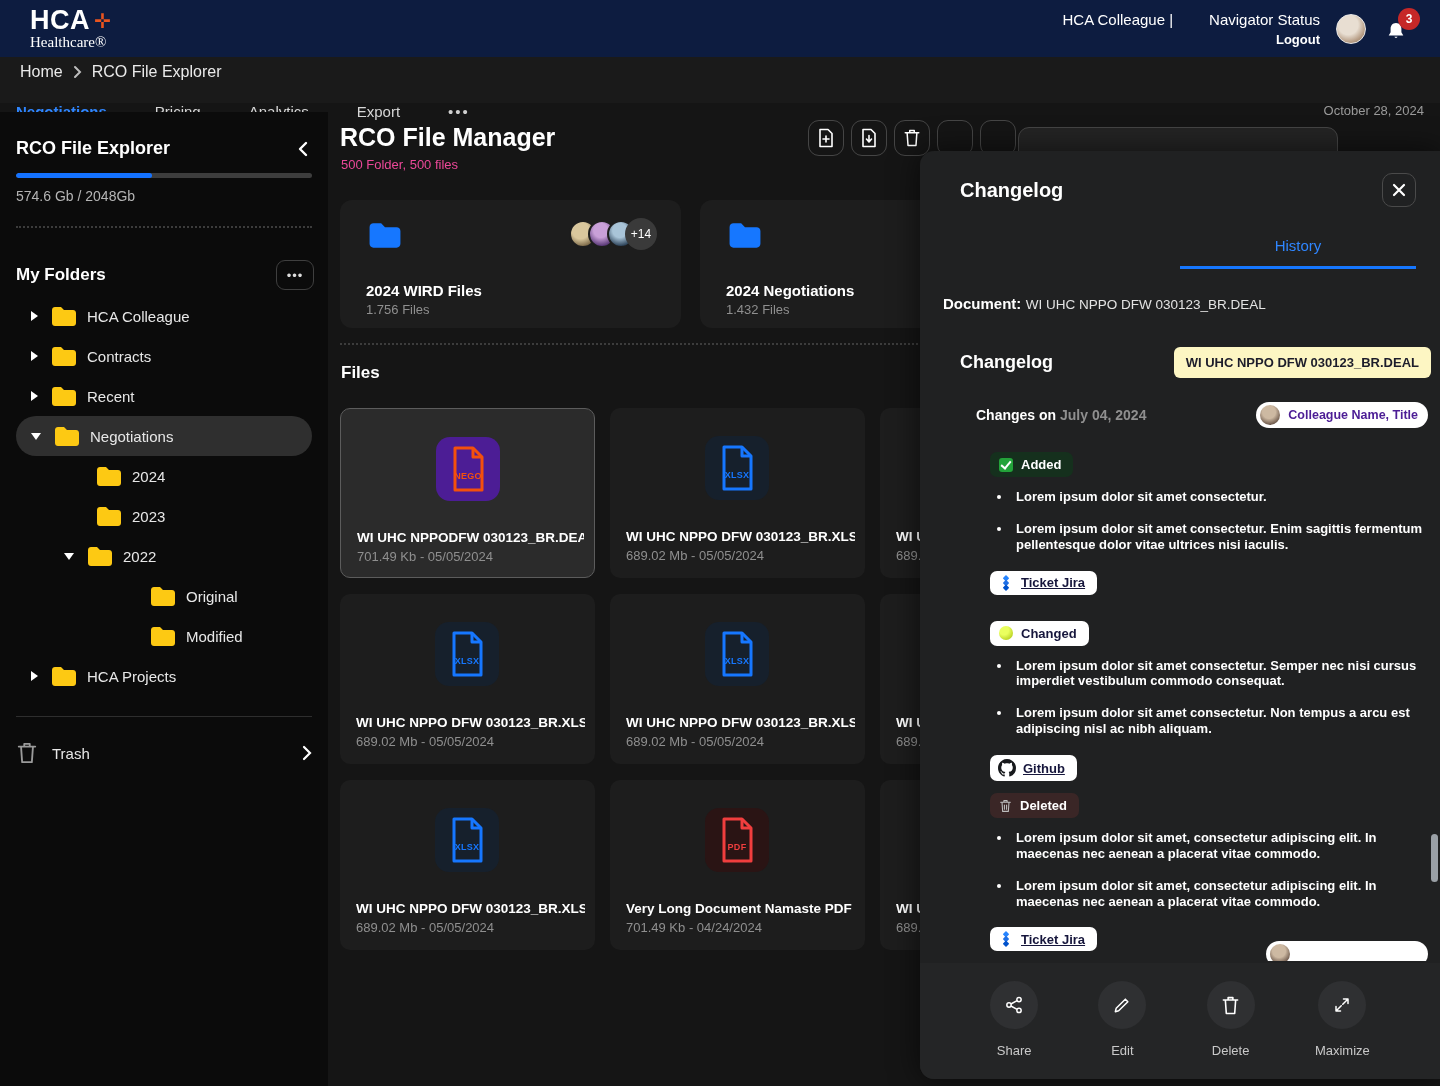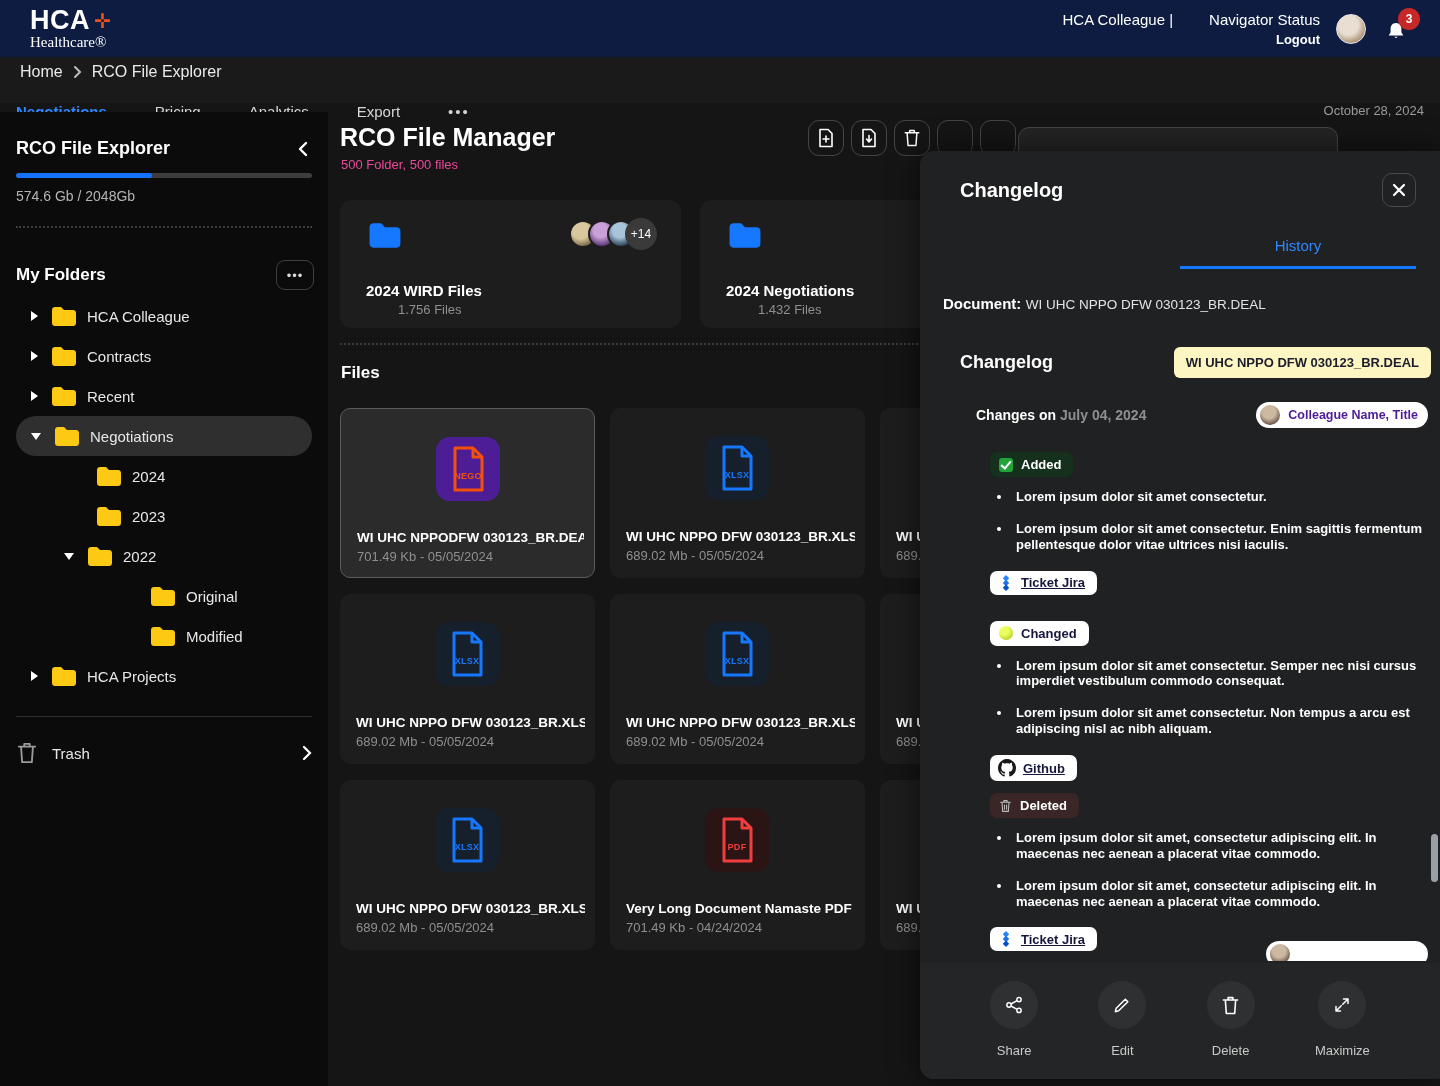--- a/index.html
+++ b/index.html
@@ -74,21 +74,21 @@
   .folder-cards { position:absolute; left:12px; top:88px; display:flex; gap:19px; }
   .folder-card { width:341px; height:128px; background:#1d1d1d; border-radius:12px; position:relative; cursor:pointer; }
   .folder-card .fc-icon { position:absolute; left:28px; top:22px; }
   .fc-avatars { position:absolute; right:24px; top:20px; display:flex; }
   .fc-av { width:28px; height:28px; border-radius:50%; border:2px solid #1d1d1d; margin-left:-9px; }
   .fc-av.a1 { background:radial-gradient(circle at 40% 35%, #d9c79d 0 40%, #7e6b4a 75%); }
   .fc-av.a2 { background:radial-gradient(circle at 45% 35%, #c9a0d8 0 35%, #5b3a78 75%); }
   .fc-av.a3 { background:radial-gradient(circle at 45% 35%, #a9c4d8 0 35%, #30465c 75%); }
   .fc-extra { width:32px; height:32px; margin-left:-10px; margin-top:-2px; border-radius:50%; background:#3a3a3a; color:#fff; font-size:12px; display:flex; align-items:center; justify-content:center; }
   .fc-name { position:absolute; left:26px; top:82px; color:#fff; font-size:15px; font-weight:bold; }
-  .fc-count { position:absolute; left:26px; top:102px; color:#8f8f8f; font-size:13px;margin-left:32px; }
+  .fc-count { position:absolute; left:26px; top:102px; color:#8f8f8f; font-size:13px; }
 
   .main-dotted { position:absolute; left:12px; top:231px; width:1090px; border-top:2px dotted #3c3c3c; }
   .files-head { position:absolute; left:13px; top:251px; color:#fff; font-size:17px; font-weight:bold; }
 
   .file-grid { position:absolute; left:12px; top:296px; }
   .file-card { position:absolute; width:255px; height:170px; background:#1d1d1d; border-radius:10px; cursor:pointer; }
   .file-card.selected { background:#2b2b2b; border:1px solid #5c5c5c; }
   .file-glyph { position:absolute; left:95px; top:28px; width:64px; height:64px; border-radius:14px; display:flex; align-items:center; justify-content:center; }
   .file-glyph.nego { background:#4c1d95; color:#f4500c; }
   .file-glyph.xlsx { background:#16202c; color:#1677ff; }

